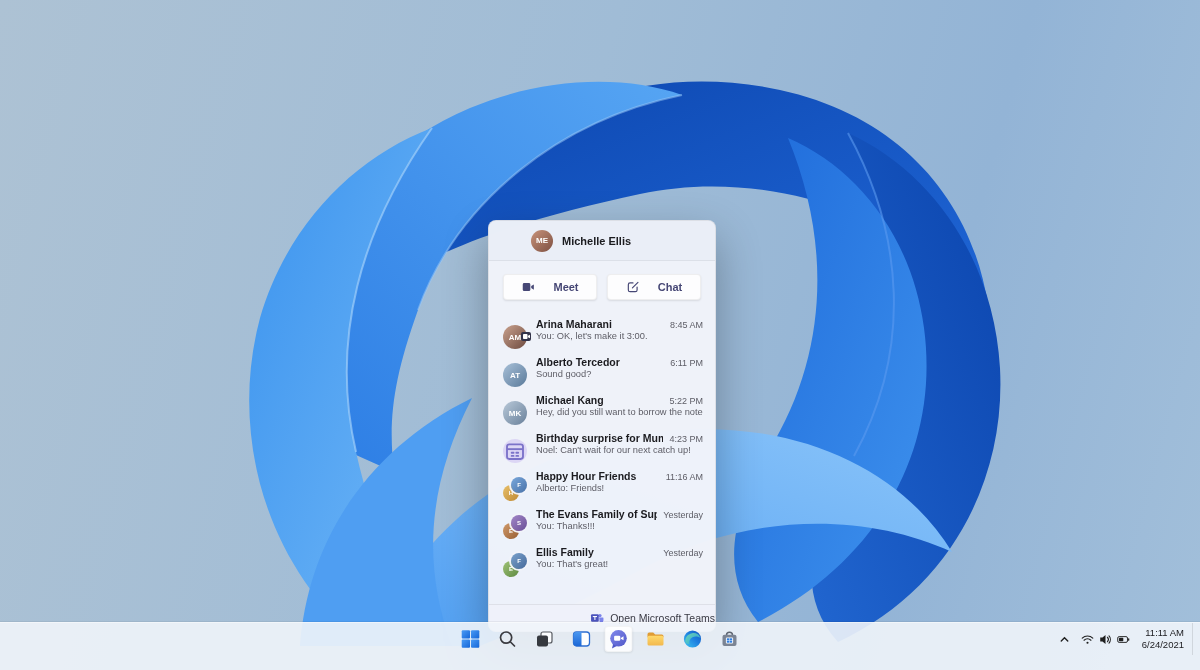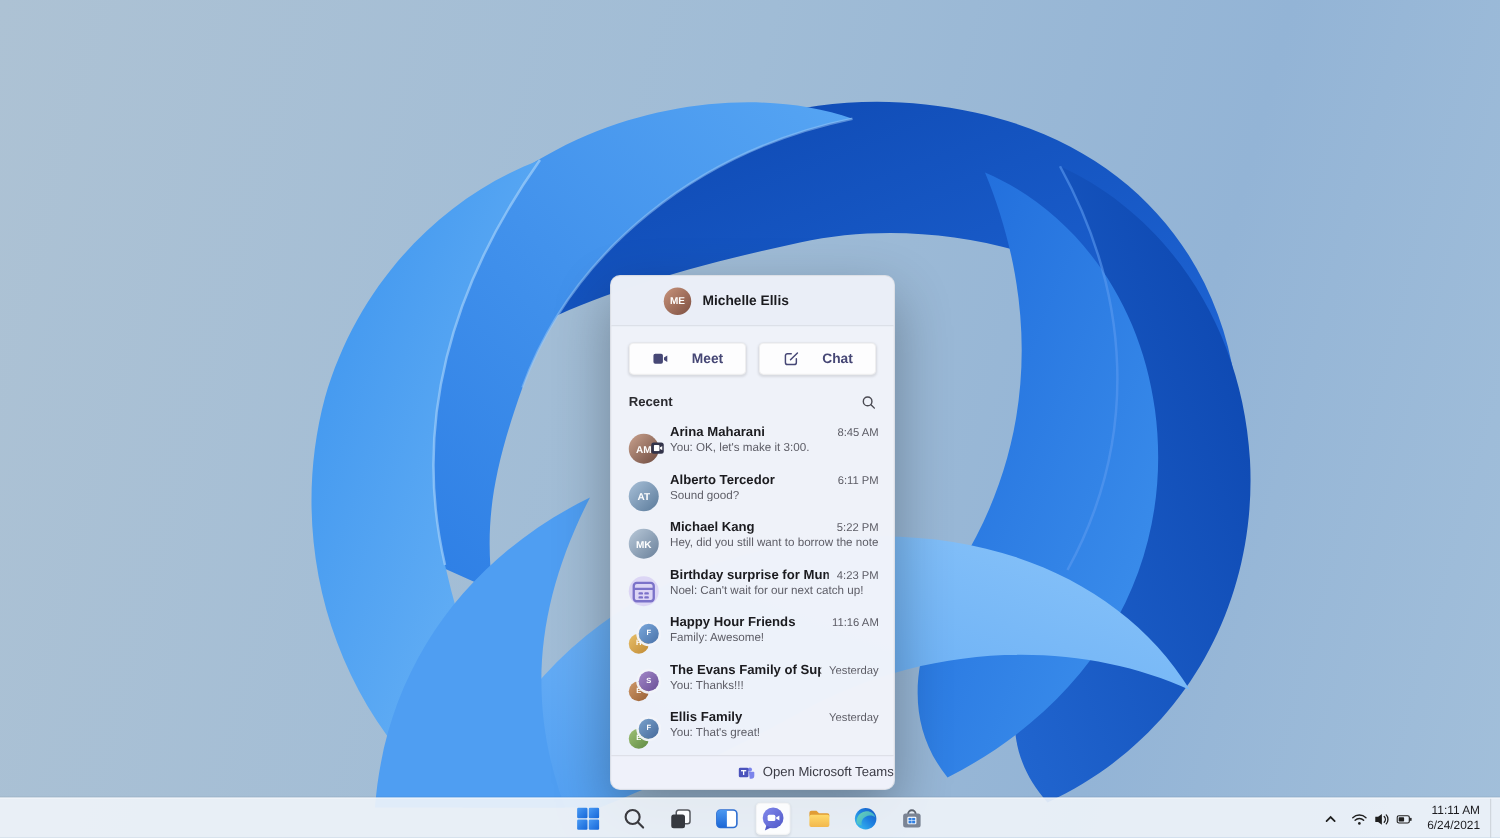--- a/index.html
+++ b/index.html
@@ -50,21 +50,21 @@
   .conv-name { font-size:10.5px; font-weight:bold; color:#1b1b1f; white-space:nowrap; overflow:hidden; }
   .conv-time { font-size:9px; color:#5d5d66; flex:0 0 auto; margin-left:6px; }
   .conv-preview { font-size:9.3px; color:#5d5d66; white-space:nowrap; overflow:hidden; margin-top:1px; }
 
   .fly-footer { flex:0 0 27px; border-top:1px solid rgba(0,0,0,0.07);
                 display:flex; align-items:center; justify-content:flex-end; gap:6px;
                 font-size:10.5px; color:#3a3a44; cursor:pointer; background:rgba(238,241,249,0.9); }
   .fly-footer svg { width:14px; height:14px; }
 
   
-  .taskbar { position:absolute; left:0; bottom:0; width:1200px; height:32px;
+  .taskbar { position:absolute; left:0; bottom:0; width:1200px; height:48px;
              background:rgba(240,244,250,0.90); border-top:1px solid rgba(255,255,255,0.45);
              box-shadow:0 -1px 0 rgba(0,0,0,0.05); display:flex; align-items:center;padding-left:24px; }
   .tb-center { position:absolute; left:50%; top:0; transform:translateX(-50%); height:32px;
                display:flex; align-items:center; gap:9px; }
   .tb-icon { width:28px; height:26px; border-radius:4px; display:flex; align-items:center;
              justify-content:center; cursor:pointer; }
   .tb-icon.active { background:rgba(255,255,255,0.85); border:1px solid rgba(0,0,0,0.04);
                     box-shadow:0 1px 2px rgba(0,0,0,0.08); }
   .tb-icon svg { width:20px; height:20px; display:block; }
 
@@ -145,29 +145,20 @@
     </button>
     <button class="fly-btn">
       <svg viewBox="0 0 24 24" fill="none" stroke="#464775" stroke-width="2" stroke-linecap="round">
         <path d="M12 5H7a3 3 0 0 0-3 3v9a3 3 0 0 0 3 3h9a3 3 0 0 0 3-3v-5"></path>
         <path d="M11 13.5 20.5 4"></path>
       </svg>
       <span>Chat</span>
     </button>
   </div>
 
-  <div class="fly-recent">
-    <span class="fly-recent-label">Recent</span>
-    <span class="fly-search">
-      <svg viewBox="0 0 16 16" fill="none" stroke="#4a4a52" stroke-width="1.5" stroke-linecap="round">
-        <circle cx="6.8" cy="6.8" r="4.6"></circle>
-          <path d="M10.4 10.4 14 14"></path>
-      </svg>
-    </span>
-  </div>
 
   <div class="fly-list">
 
     <div class="conv-row">
       <div class="avatar" style="background: linear-gradient(135deg, rgb(202, 162, 142), rgb(109, 74, 63));">
         <span>AM</span>
         <span class="badge-video">
           <svg viewBox="0 0 10 7" fill="#fff">
               <path d="M0 1.2A1.2 1.2 0 0 1 1.2 0h4.1a1.2 1.2 0 0 1 1.2 1.2v4.6A1.2 1.2 0 0 1 5.3 7H1.2A1.2 1.2 0 0 1 0 5.8zM7.2 2.6 10 1v5L7.2 4.4z"></path>
             </svg>
@@ -228,21 +219,21 @@
     <div class="conv-row">
       <div class="avatar-group">
         <span class="avatar a1" style="background: linear-gradient(135deg, rgb(232, 192, 106), rgb(192, 138, 53));">H</span>
         <span class="avatar a2" style="background: linear-gradient(135deg, rgb(122, 168, 220), rgb(74, 114, 168));">F</span>
       </div>
       <div class="conv-main">
         <div class="conv-top">
           <span class="conv-name">Happy Hour Friends</span>
           <span class="conv-time">11:16 AM</span>
         </div>
-        <div class="conv-preview">Family: Awesome!</div>
+        <div class="conv-preview">Alberto: Friends!</div>
       </div>
     </div>
 
     <div class="conv-row">
       <div class="avatar-group">
         <span class="avatar a1" style="background: linear-gradient(135deg, rgb(208, 154, 106), rgb(152, 95, 52));">E</span>
         <span class="avatar a2" style="background: linear-gradient(135deg, rgb(162, 135, 200), rgb(106, 79, 150));">S</span>
       </div>
       <div class="conv-main">
         <div class="conv-top">

